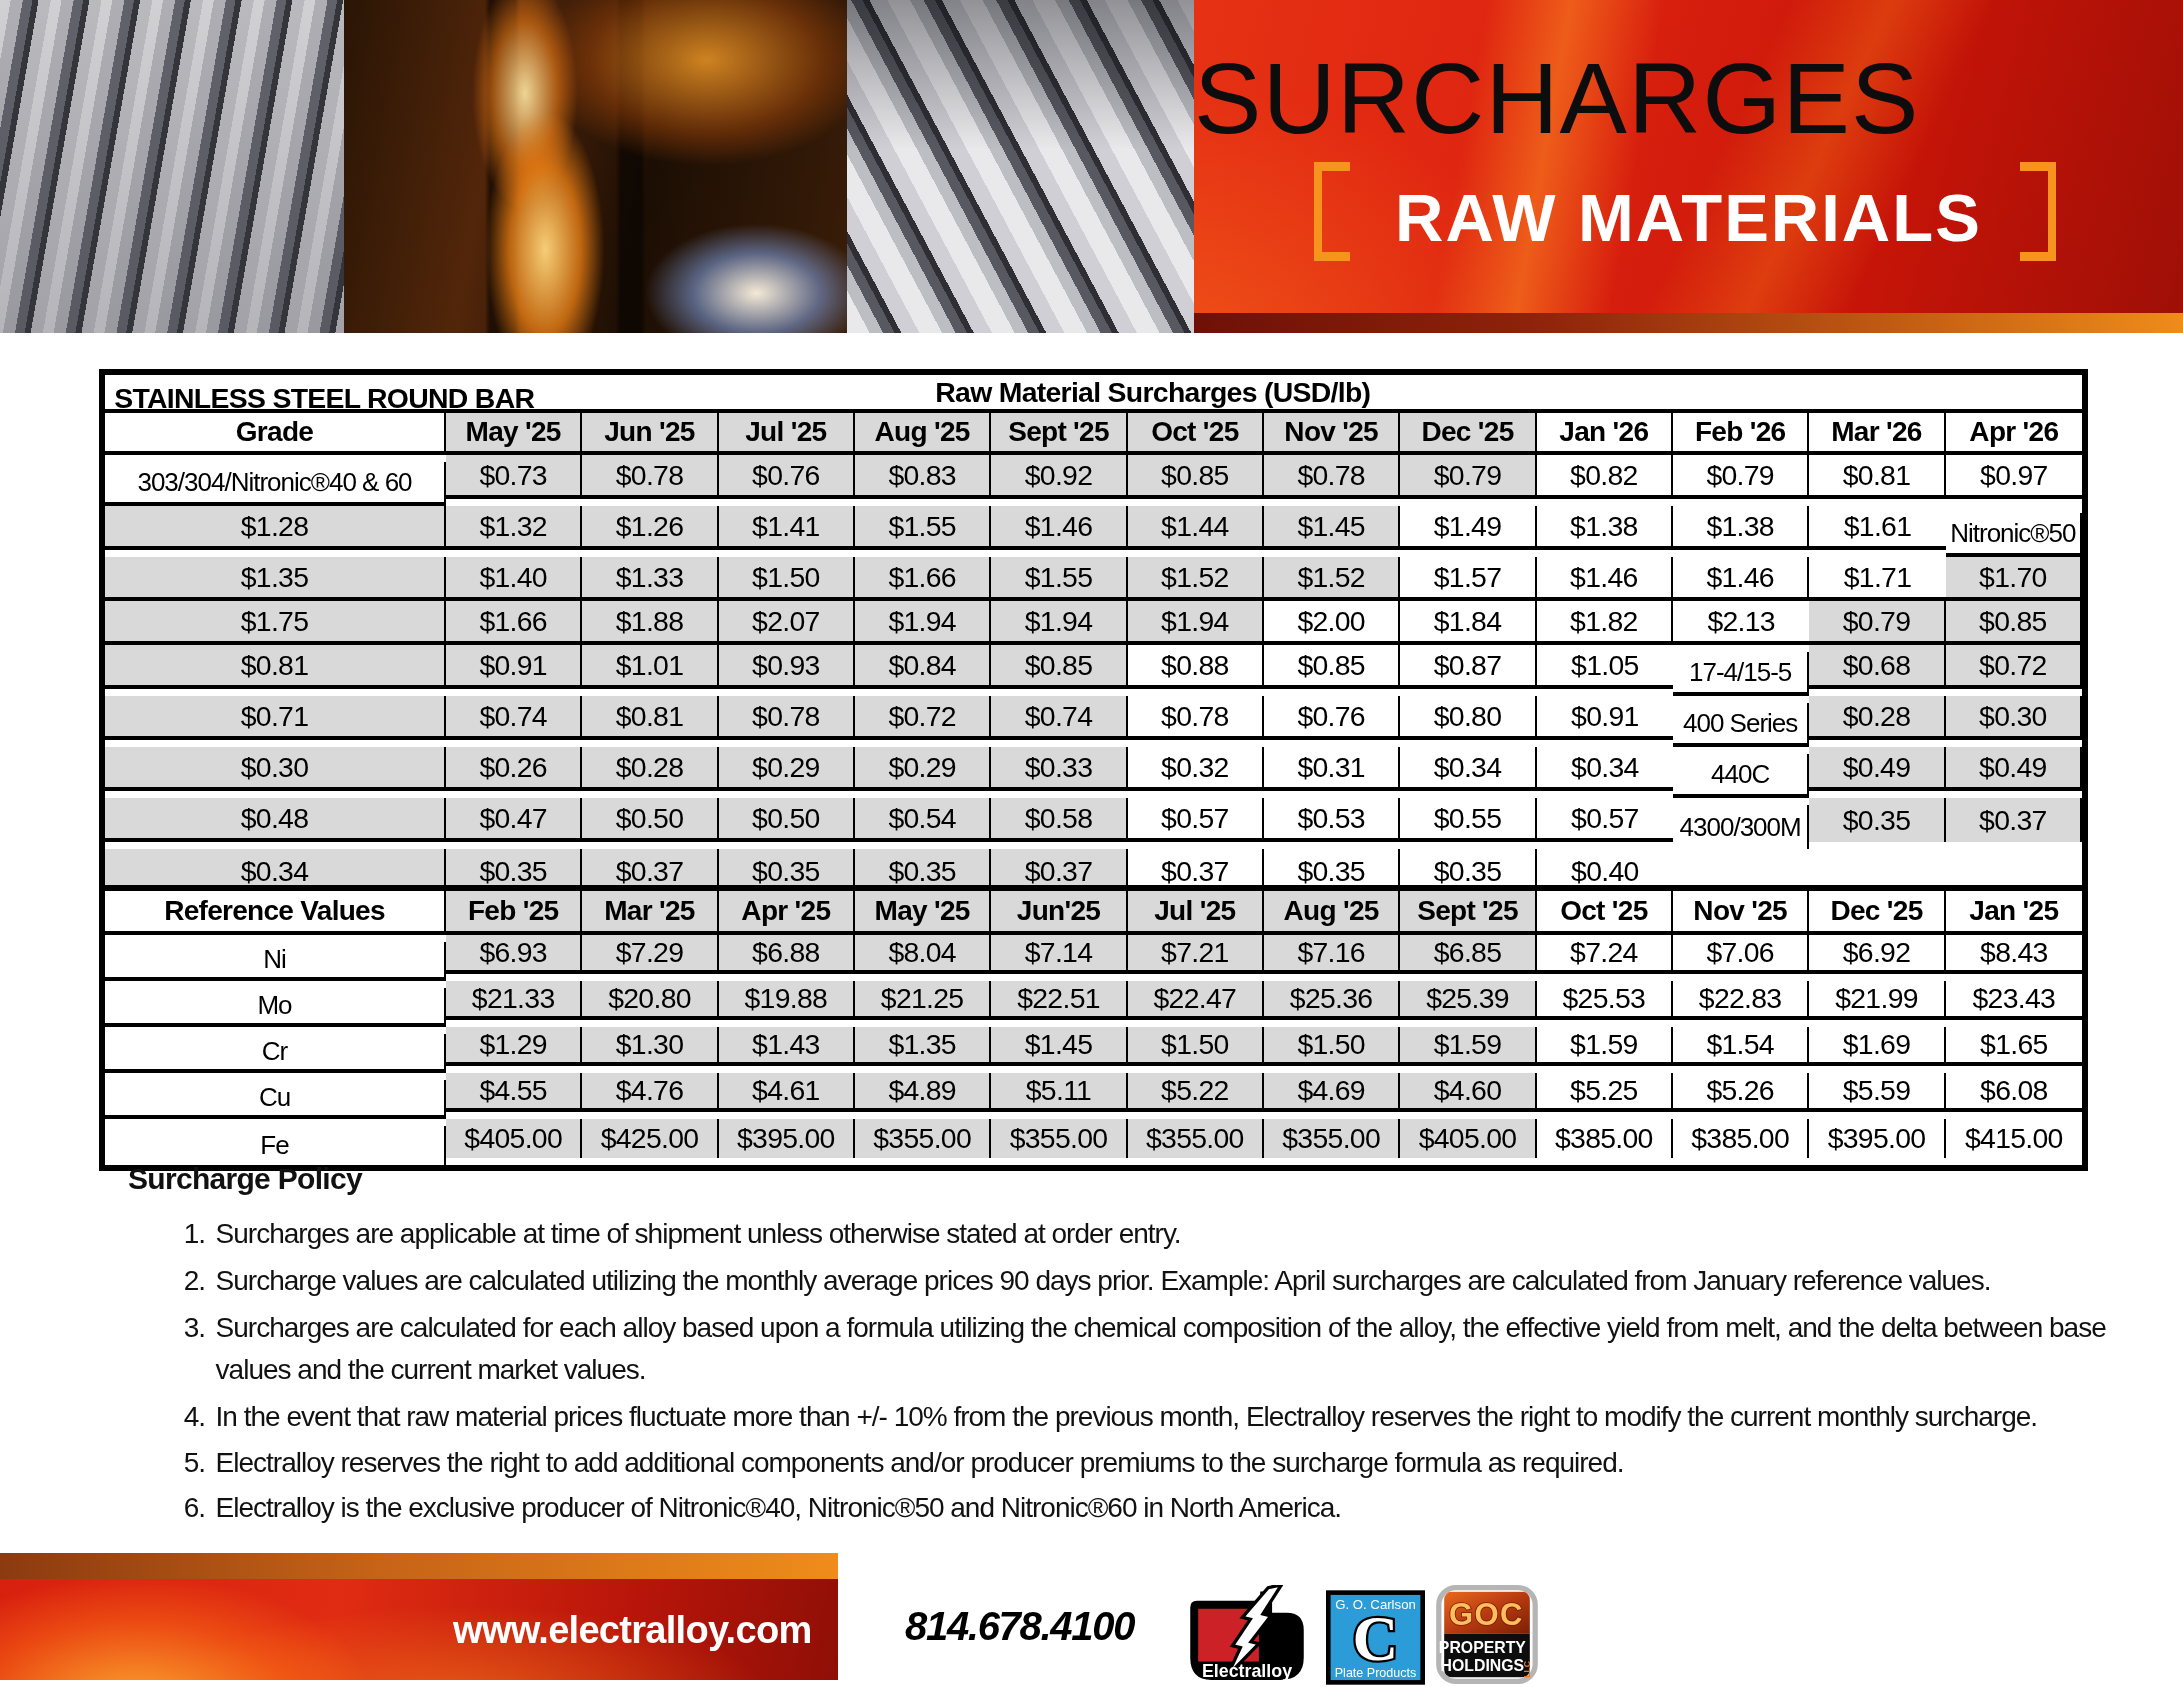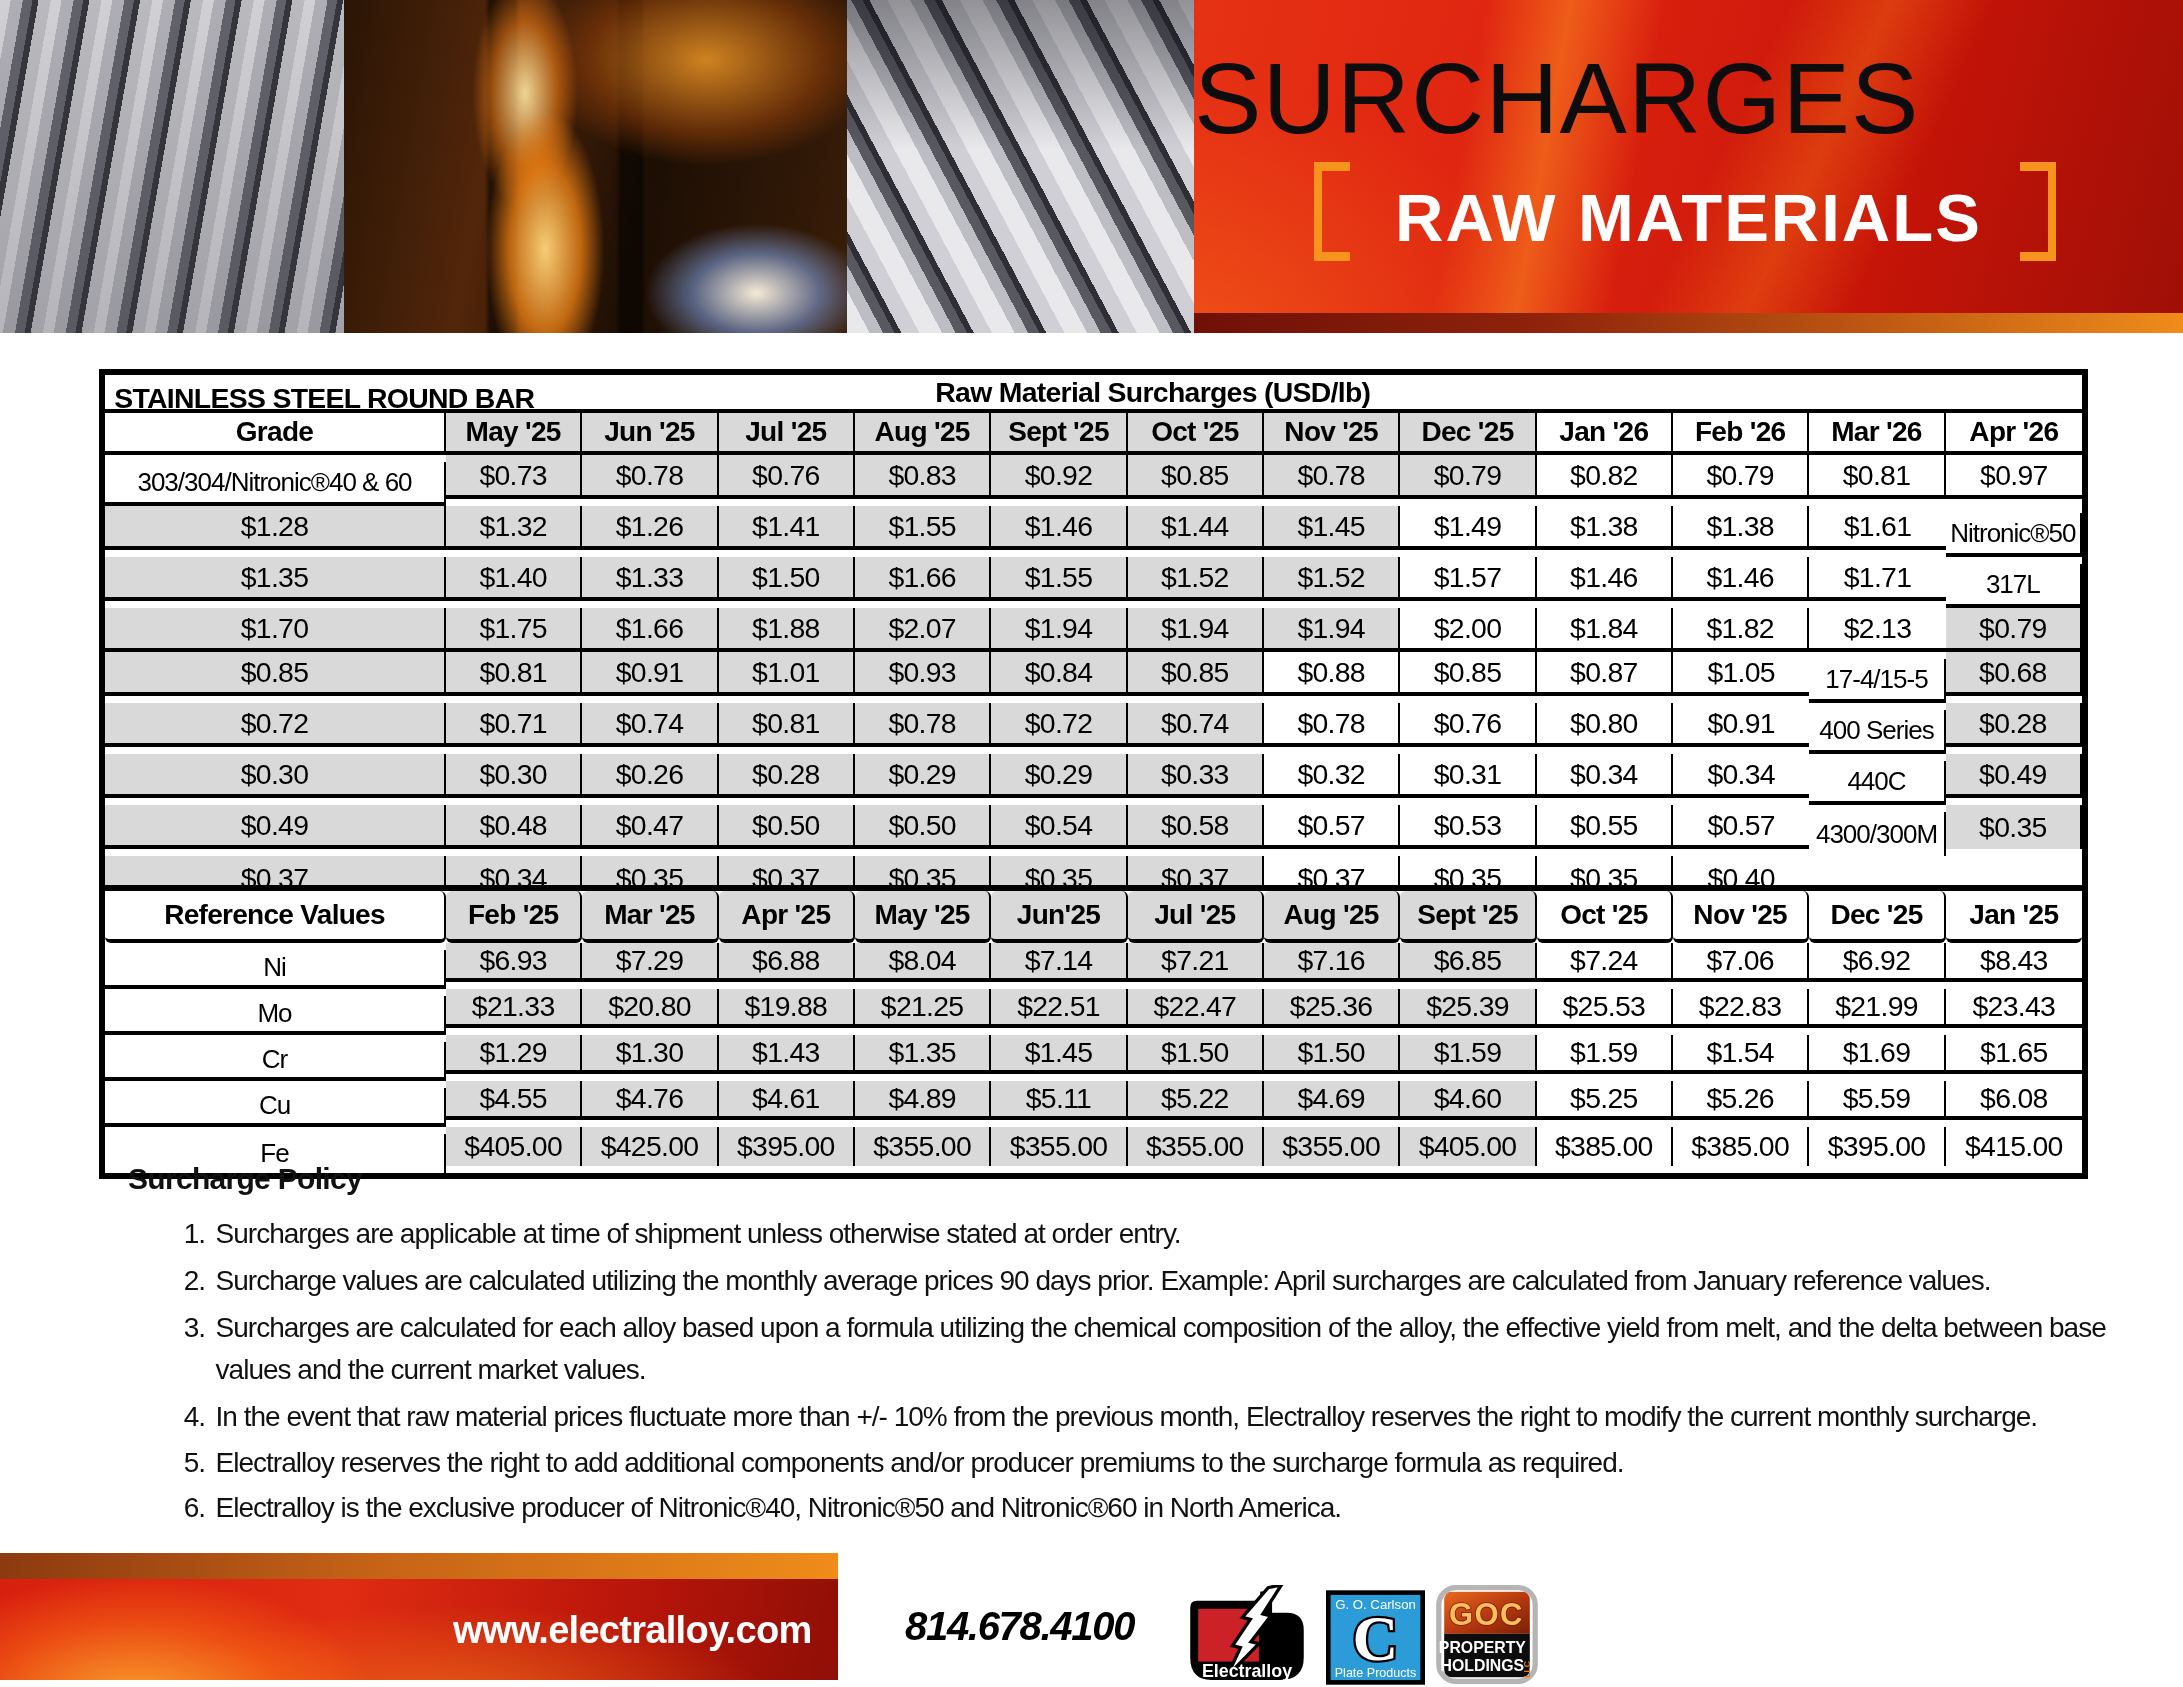--- a/index.html
+++ b/index.html
@@ -58,21 +58,21 @@
   .cell{display:flex;align-items:center;justify-content:center;box-sizing:border-box;
     border-right:2px solid #000;border-bottom:4.6px solid #000;background:#fff;
     font-size:28.4px;letter-spacing:-0.7px;white-space:nowrap;overflow:hidden;}
   .cell.shade{background:#d9d9d9;}
   .cell.last-col{border-right:none;}
   .cell.last-row{border-bottom:none;}
   .cell.head{font-weight:bold;font-size:28px;}
   .cell.label{font-weight:normal;font-size:26px;letter-spacing:-1px;margin-top:7px;}
   #surcharge-table .cell.head{height:42px;}
   #surcharge-table .cell.val,#surcharge-table .cell.label{height:44px;}
-  #reference-table .cell.head{height:52px;border-radius:6px;}
+  #reference-table .cell.head{height:44px;}
   #reference-table .cell.val,#reference-table .cell.label{height:39px;}
 
   
   .policy-heading{position:absolute;left:128px;top:1162px;font-size:30px;font-weight:bold;
     letter-spacing:-0.7px;color:#111;}
   .policy-item{position:absolute;left:171px;width:1975px;display:flex;gap:10.6px;
     font-size:28px;line-height:42px;letter-spacing:-1px;color:#111;}
   .policy-item .num{min-width:34px;text-align:right;flex:0 0 auto;}
   .policy-item .txt{flex:1 1 auto;}
   #pi1{top:1213px;} #pi2{top:1260px;} #pi3{top:1307px;}
@@ -162,21 +162,20 @@
       <div class="cell val shade">$1.33</div>
       <div class="cell val shade">$1.50</div>
       <div class="cell val shade">$1.66</div>
       <div class="cell val shade">$1.55</div>
       <div class="cell val shade">$1.52</div>
       <div class="cell val shade">$1.52</div>
       <div class="cell val">$1.57</div>
       <div class="cell val">$1.46</div>
       <div class="cell val">$1.46</div>
       <div class="cell val last-col">$1.71</div>
-      <div class="cell label label-col">317L</div>
       <div class="cell val shade">$1.70</div>
       <div class="cell val shade">$1.75</div>
       <div class="cell val shade">$1.66</div>
       <div class="cell val shade">$1.88</div>
       <div class="cell val shade">$2.07</div>
       <div class="cell val shade">$1.94</div>
       <div class="cell val shade">$1.94</div>
       <div class="cell val shade">$1.94</div>
       <div class="cell val">$2.00</div>
       <div class="cell val">$1.84</div>

